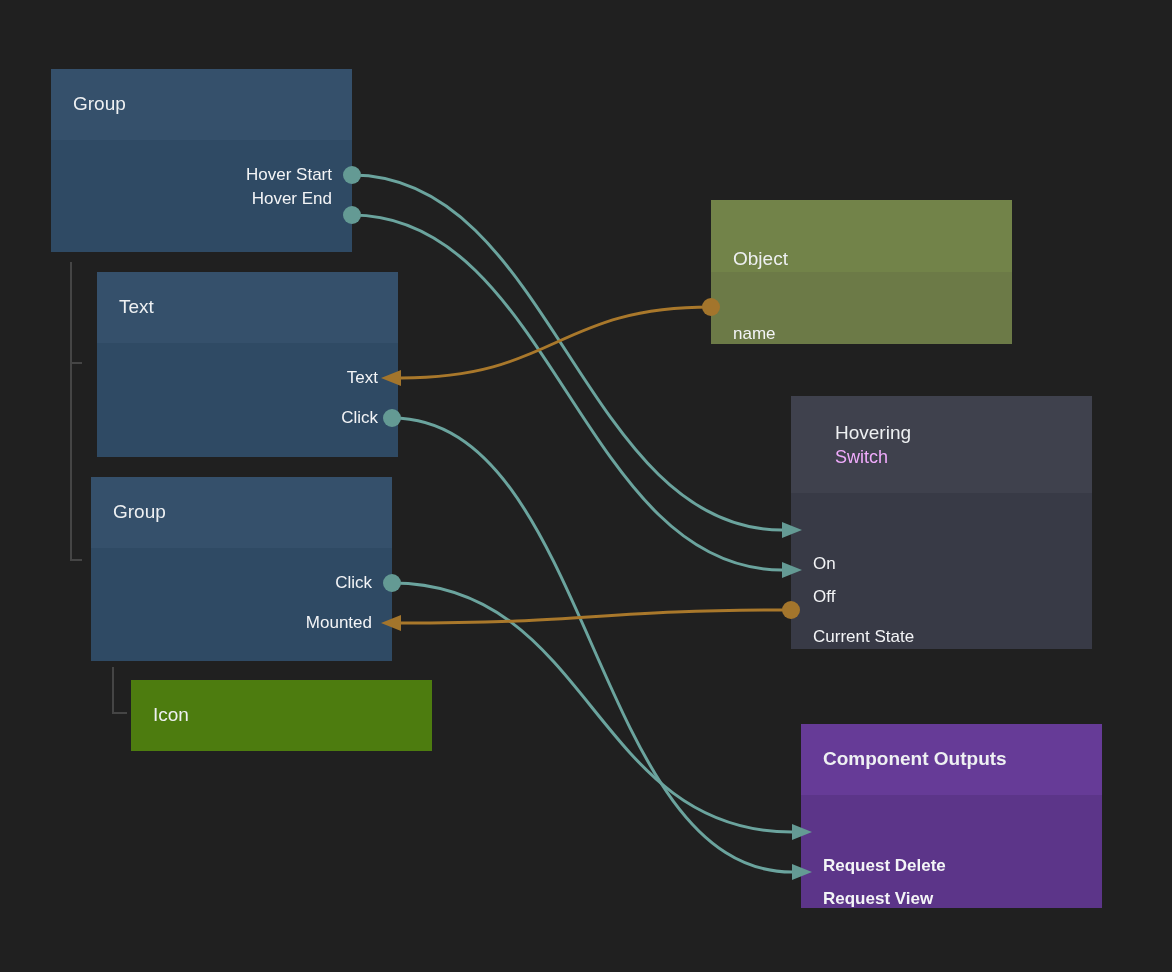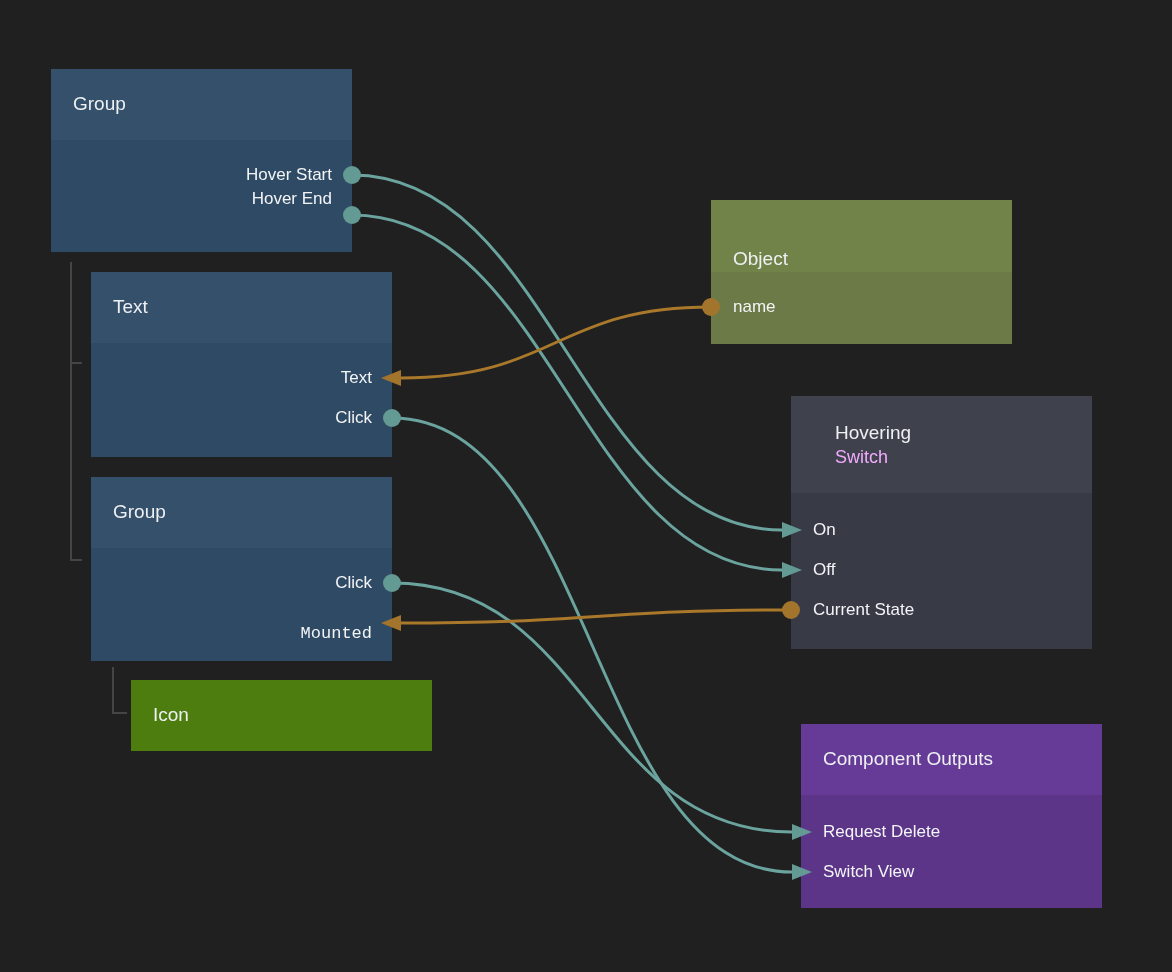--- a/index.html
+++ b/index.html
@@ -26,85 +26,85 @@
   .node-subtitle{
     color:#f0abfc;font-size:18px;line-height:1.25;
     white-space:nowrap;
   }
   .node-body{position:absolute;left:0;right:0;bottom:0;}
   .port-row{
     position:absolute;height:26px;line-height:26px;
     color:#f3f4f6;font-size:17px;white-space:nowrap;
   }
   .port-row.side-right{right:20px;text-align:right;margin-left:26px;}
-  .port-row.side-left{left:22px;text-align:left;}
+  .port-row.side-left{left:22px;text-align:left;margin-top:27px;}
   #wire-layer{
     position:absolute;left:0;top:0;
     pointer-events:none;
   }
   #wire-layer path.wire{pointer-events:stroke;}
 </style>
 </head>
 <body>
 
 <div id="canvas">
   <div id="nodes">
       <div class="node" style="left: 51px; top: 69px; width: 301px; height: 183px;">
         <div class="node-header" style="height: 71px; background: rgb(53, 80, 107);">
           <div class="node-title">Group</div>
         </div>
         <div class="node-body" style="top: 71px; background: rgb(47, 74, 100);"></div>
         <div class="port-row side-right" style="top: 93px;"><span>Hover Start</span></div>
         <div class="port-row side-right" style="top: 117px;"><span>Hover End</span></div>
       </div>
-      <div class="node" style="left: 91px; top: 272px; width: 301px; height: 185px;">
+      <div class="node" style="left: 97px; top: 272px; width: 301px; height: 185px;">
         <div class="node-header" style="height: 71px; background: rgb(53, 80, 107);">
           <div class="node-title">Text</div>
         </div>
         <div class="node-body" style="top: 71px; background: rgb(47, 74, 100);"></div>
         <div class="port-row side-right" style="top: 93px;"><span>Text</span></div>
         <div class="port-row side-right" style="top: 133px;"><span>Click</span></div>
       </div>
       <div class="node" style="left: 91px; top: 477px; width: 301px; height: 184px;">
         <div class="node-header" style="height: 71px; background: rgb(53, 80, 107);">
           <div class="node-title">Group</div>
         </div>
         <div class="node-body" style="top: 71px; background: rgb(47, 74, 100);"></div>
         <div class="port-row side-right" style="top: 93px;"><span>Click</span></div>
-        <div class="port-row side-right" style="top: 144px; font-family: Liberation Mono, monospace;"><span>Mounted</span></div>
+        <div class="port-row side-right" style="top: 133px;"><span>Mounted</span></div>
       </div>
       <div class="node" style="left: 131px; top: 680px; width: 301px; height: 71px;">
         <div class="node-header" style="height: 71px; background: #4d7c0f;">
           <div class="node-title">Icon</div>
         </div>
       </div>
       <div class="node" style="left: 711px; top: 200px; width: 301px; height: 144px;">
         <div class="node-header" style="height: 72px; background: rgb(114, 131, 73); justify-content: flex-end;">
           <div class="node-title">Object</div>
         </div>
         <div class="node-body" style="top: 72px; background: rgb(108, 122, 71);"></div>
         <div class="port-row side-left" style="top: 94px;"><span>name</span></div>
       </div>
       <div class="node" style="left: 791px; top: 396px; width: 301px; height: 253px;">
         <div class="node-header" style="height: 97px; background: rgb(63, 65, 77); padding-left: 44px;">
           <div class="node-title">Hovering</div>
           <div class="node-subtitle">Switch</div>
         </div>
         <div class="node-body" style="top: 97px; background: rgb(56, 58, 70);"></div>
-        <div class="port-row side-left" style="top: 121px;"><span>On</span></div>
+        <div class="port-row side-left" style="top: 128px;"><span>On</span></div>
         <div class="port-row side-left" style="top: 161px; text-align: right;"><span>Off</span></div>
         <div class="port-row side-left" style="top: 201px;"><span>Current State</span></div>
       </div>
-      <div class="node" style="left: 801px; top: 724px; width: 301px; height: 184px;">
+      <div class="node" style="left: 801px; top: 724px; width: 301px; height: 184px; font-weight: bold;">
         <div class="node-header" style="height: 71px; background: rgb(102, 59, 151);">
           <div class="node-title">Component Outputs</div>
         </div>
         <div class="node-body" style="top: 71px; background: rgb(92, 53, 137);"></div>
-        <div class="port-row side-left" style="top: 95px; text-align: right;"><span>Request Delete</span></div>
-        <div class="port-row side-left" style="top: 135px;"><span>Switch View</span></div>
+        <div class="port-row side-left" style="top: 102px; text-align: right;"><span>Request Delete</span></div>
+        <div class="port-row side-left" style="top: 135px;"><span>Request View</span></div>
       </div>
     </div>
   <svg id="wire-layer" width="1172" height="972" viewBox="0 0 1172 972">
       <polyline points="71,262 71,560 82,560" fill="none" stroke="#454545" stroke-width="2"></polyline>
       <polyline points="71,363 82,363" fill="none" stroke="#454545" stroke-width="2"></polyline>
       <polyline points="113,667 113,713 127,713" fill="none" stroke="#454545" stroke-width="2"></polyline>
       <path d="M 352 175 C 552 175, 582 530, 782 530" fill="none" stroke="#6ba49e" stroke-width="3" class="wire"></path>
       <circle cx="352" cy="175" r="9" fill="#649a94"></circle>
       <polygon points="802,530 782,522 782,538" fill="#649a94"></polygon>
       <path d="M 352 215 C 552 215, 582 570, 782 570" fill="none" stroke="#6ba49e" stroke-width="3" class="wire"></path>

